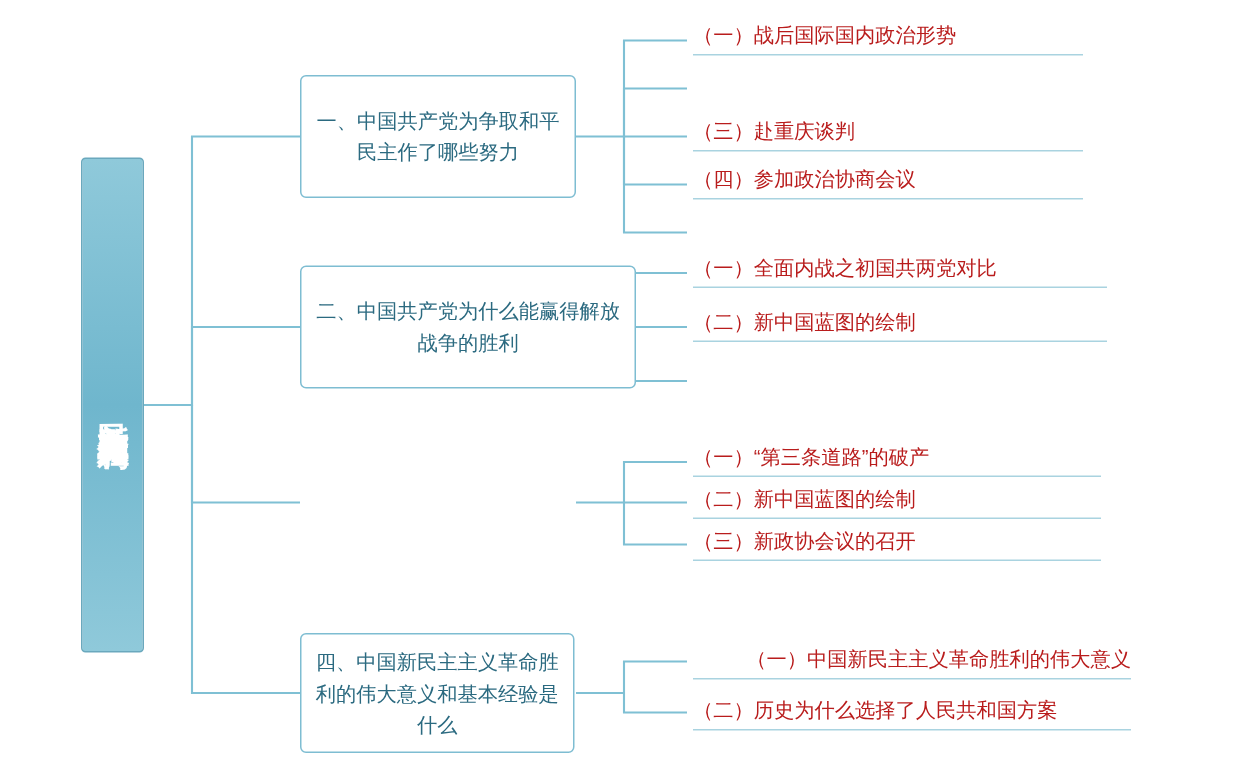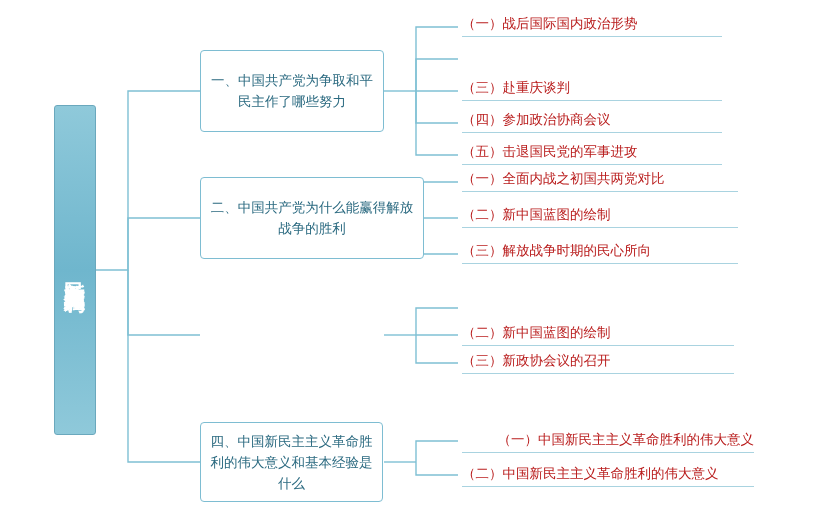--- a/index.html
+++ b/index.html
@@ -119,31 +119,30 @@
   <div class="root-node">
     <span class="root-label">新民主主义革命伟大胜利</span>
   </div>
 
   <div class="l1" style="left:200px; top:50px; width:184px; height:82px;">
     <span class="l1-text">一、中国共产党为争取和平民主作了哪些努力</span>
   </div>
   <div class="l2" style="left:462px; top:15px; width:260px;">（一）战后国际国内政治形势</div>
   <div class="l2" style="left:462px; top:111px; width:260px;">（四）参加政治协商会议</div>
   <div class="l2" style="left:462px; top:79px; width:260px;">（三）赴重庆谈判</div>
-  <div class="l2" style="left:462px; top:143px; width:260px;">（五）击退国民党的军事进攻</div>
 
   <div class="l1" style="left:200px; top:177px; width:224px; height:82px;">
     <span class="l1-text">二、中国共产党为什么能赢得解放战争的胜利</span>
   </div>
   <div class="l2" style="left:462px; top:170px; width:276px;">（一）全面内战之初国共两党对比</div>
   <div class="l2" style="left:462px; top:206px; width:276px;">（二）新中国蓝图的绘制</div>
-  <div class="l2" style="left:462px; top:242px; width:276px;">（三）解放战争时期的民心所向</div>
 
+  <div class="l2" style="left:462px; top:296px; width:272px;">（一）“第三条道路”的破产</div>
   <div class="l2" style="left:462px; top:324px; width:272px;">（二）新中国蓝图的绘制</div>
   <div class="l2" style="left:462px; top:352px; width:272px;">（三）新政协会议的召开</div>
 
   <div class="l1" style="left:200px; top:422px; width:183px; height:80px;">
     <span class="l1-text">四、中国新民主主义革命胜利的伟大意义和基本经验是什么</span>
   </div>
   <div class="l2" style="left:462px; top:431px; width:292px;text-align:right;">（一）中国新民主主义革命胜利的伟大意义</div>
-  <div class="l2" style="left:462px; top:465px; width:292px;">（二）中国新民主主义革命胜利的伟大意义</div>
+  <div class="l2" style="left:462px; top:465px; width:292px;">（二）历史为什么选择了人民共和国方案</div>
 
 </div>
 
 </body></html>

